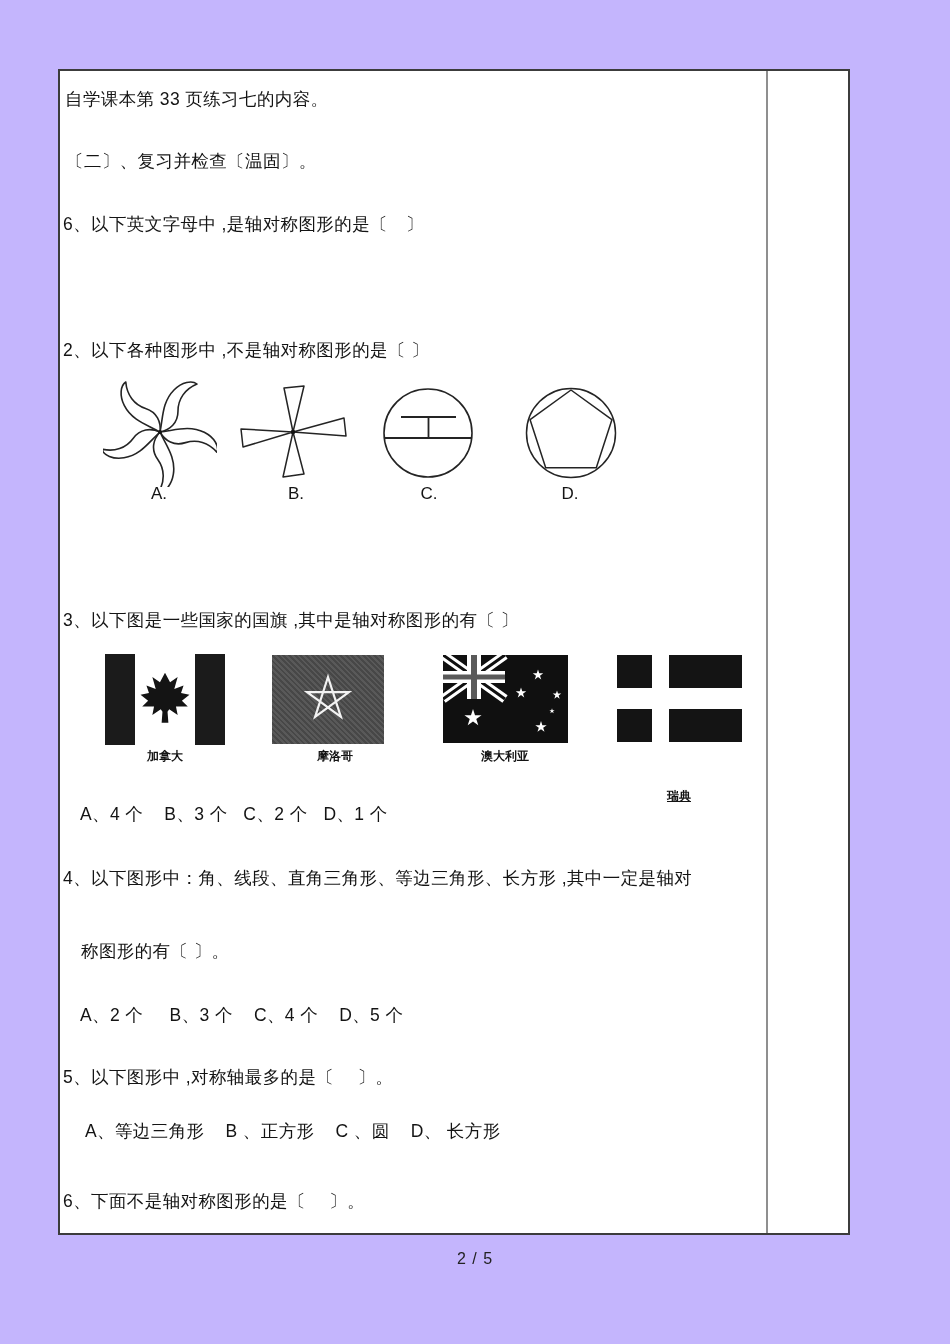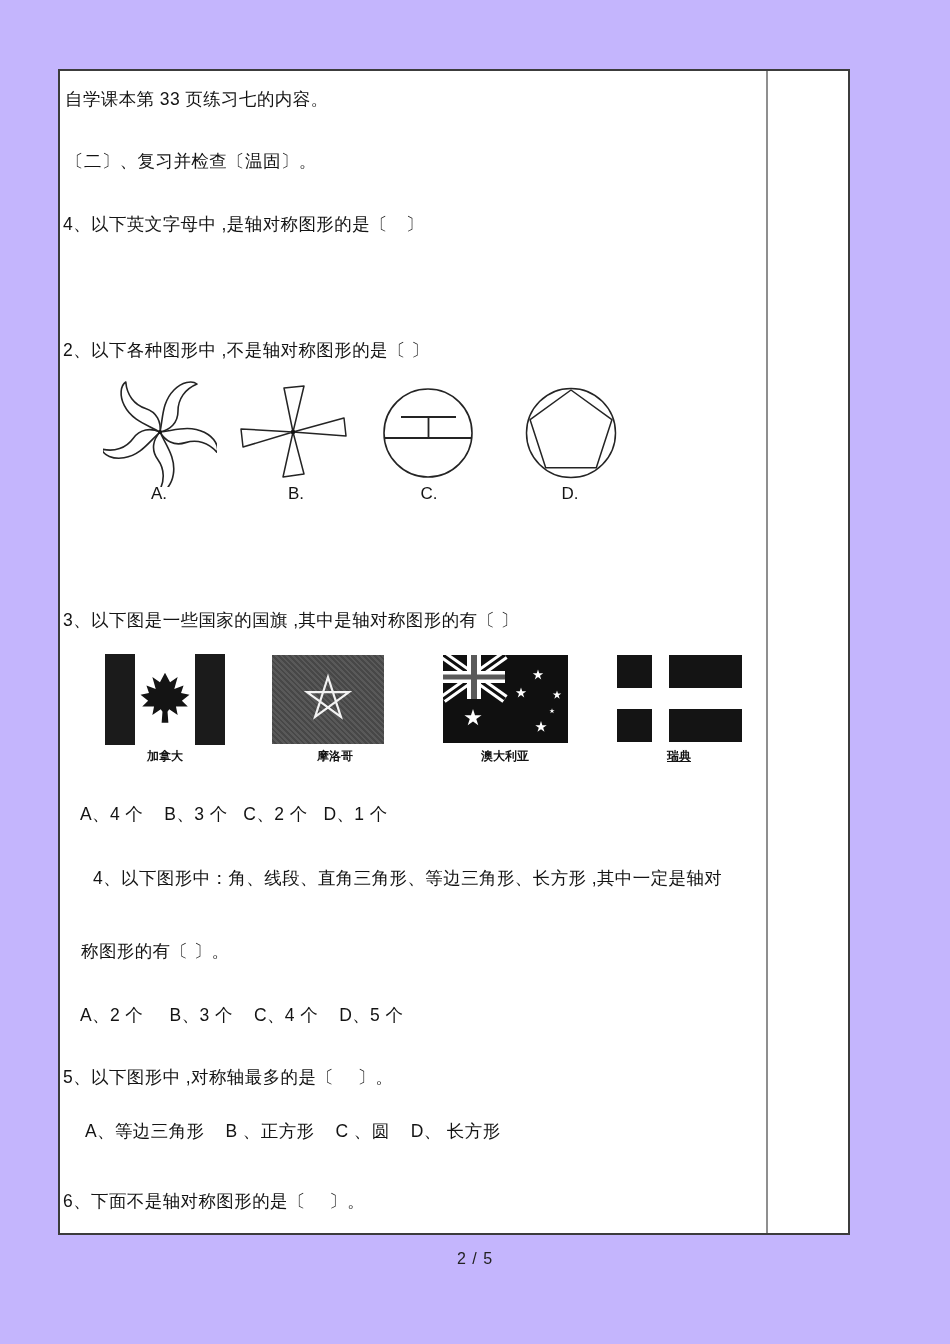--- a/index.html
+++ b/index.html
@@ -75,21 +75,21 @@
 
 <div class="page">
 
   <div class="sheet">
     <div class="col-divider"></div>
   </div>
 
   <div class="line" style="left:65px;top:88px;">自学课本第 33 页练习七的内容。</div>
   <div class="line" style="left:66px;top:150px;">〔二〕、复习并检查〔温固〕。</div>
 
-  <div class="line" style="left:63px;top:213px;">4、以下英文字母中 ,是轴对称图形的是〔　〕</div>
+  <div class="line" style="left:63px;top:213px;">6、以下英文字母中 ,是轴对称图形的是〔　〕</div>
 
   <div class="line" style="left:63px;top:339px;">2、以下各种图形中 ,不是轴对称图形的是〔 〕</div>
 
   <svg class="fig" style="left:103px;top:377px;" width="114" height="110" viewBox="-57 -55 114 110">
     <g fill="#ffffff" stroke="#242424" stroke-width="1.6" stroke-linejoin="round">
       <path d="M0,0 C3,-14 2,-30 14,-42 C22,-50 32,-52 37,-48 C25,-43 18,-33 18,-21 C18,-9 10,-2 0,0 Z"></path>
       <path d="M0,0 C3,-14 2,-30 14,-42 C22,-50 32,-52 37,-48 C25,-43 18,-33 18,-21 C18,-9 10,-2 0,0 Z" transform="rotate(72)"></path>
       <path d="M0,0 C3,-14 2,-30 14,-42 C22,-50 32,-52 37,-48 C25,-43 18,-33 18,-21 C18,-9 10,-2 0,0 Z" transform="rotate(144)"></path>
       <path d="M0,0 C3,-14 2,-30 14,-42 C22,-50 32,-52 37,-48 C25,-43 18,-33 18,-21 C18,-9 10,-2 0,0 Z" transform="rotate(216)"></path>
       <path d="M0,0 C3,-14 2,-30 14,-42 C22,-50 32,-52 37,-48 C25,-43 18,-33 18,-21 C18,-9 10,-2 0,0 Z" transform="rotate(288)"></path>
@@ -166,25 +166,25 @@
   <div class="flag sweden" style="left:617px;top:655px;">
     <div class="blk tl"></div>
     <div class="blk tr"></div>
     <div class="blk bl"></div>
     <div class="blk br"></div>
   </div>
 
   <div class="flag-caption" style="left:165px;top:748px;">加拿大</div>
   <div class="flag-caption" style="left:335px;top:748px;">摩洛哥</div>
   <div class="flag-caption" style="left:505px;top:748px;">澳大利亚</div>
-  <div class="flag-caption" style="left:679px;top:748px;text-decoration:underline;">瑞典</div>
+  <div class="flag-caption" style="left:679px;top:788px;text-decoration:underline;">瑞典</div>
 
   <div class="line" style="left:80px;top:803px;">A、4 个    B、3 个   C、2 个   D、1 个</div>
 
-  <div class="line" style="left:63px;top:867px;margin-left:30px;">4、以下图形中：角、线段、直角三角形、等边三角形、长方形 ,其中一定是轴对</div>
+  <div class="line" style="left:63px;top:867px;">4、以下图形中：角、线段、直角三角形、等边三角形、长方形 ,其中一定是轴对</div>
   <div class="line" style="left:81px;top:940px;">称图形的有〔 〕。</div>
   <div class="line" style="left:80px;top:1004px;">A、2 个     B、3 个    C、4 个    D、5 个</div>
 
   <div class="line" style="left:63px;top:1066px;text-align:right;">5、以下图形中 ,对称轴最多的是〔　 〕。</div>
   <div class="line" style="left:85px;top:1120px;">A、等边三角形    B 、正方形    C 、圆    D、 长方形</div>
 
   <div class="line" style="left:63px;top:1190px;">6、下面不是轴对称图形的是〔　 〕。</div>
 
   <div class="footer">2 / 5</div>
 </div>

